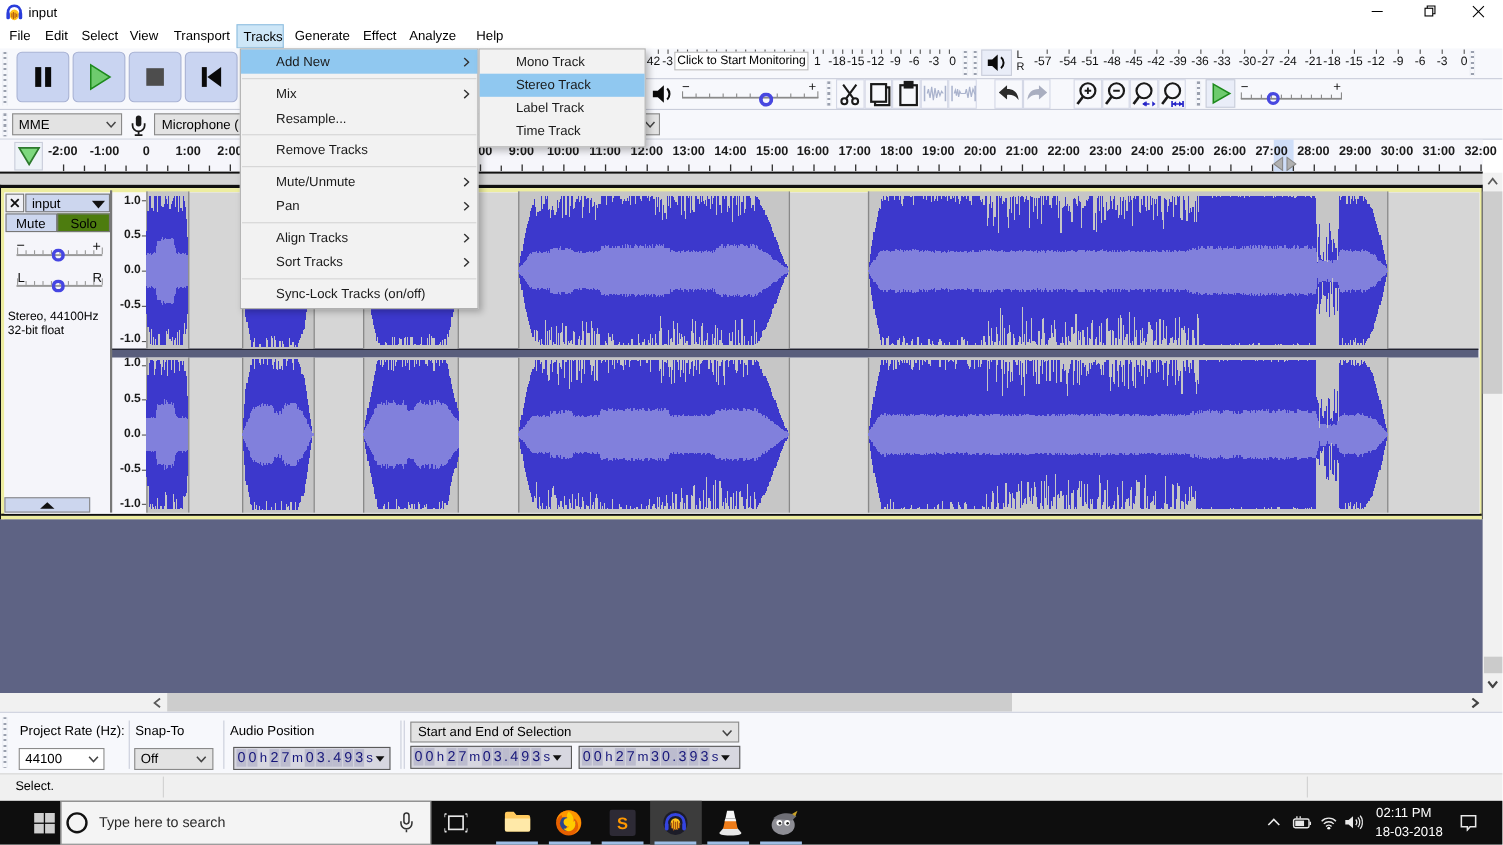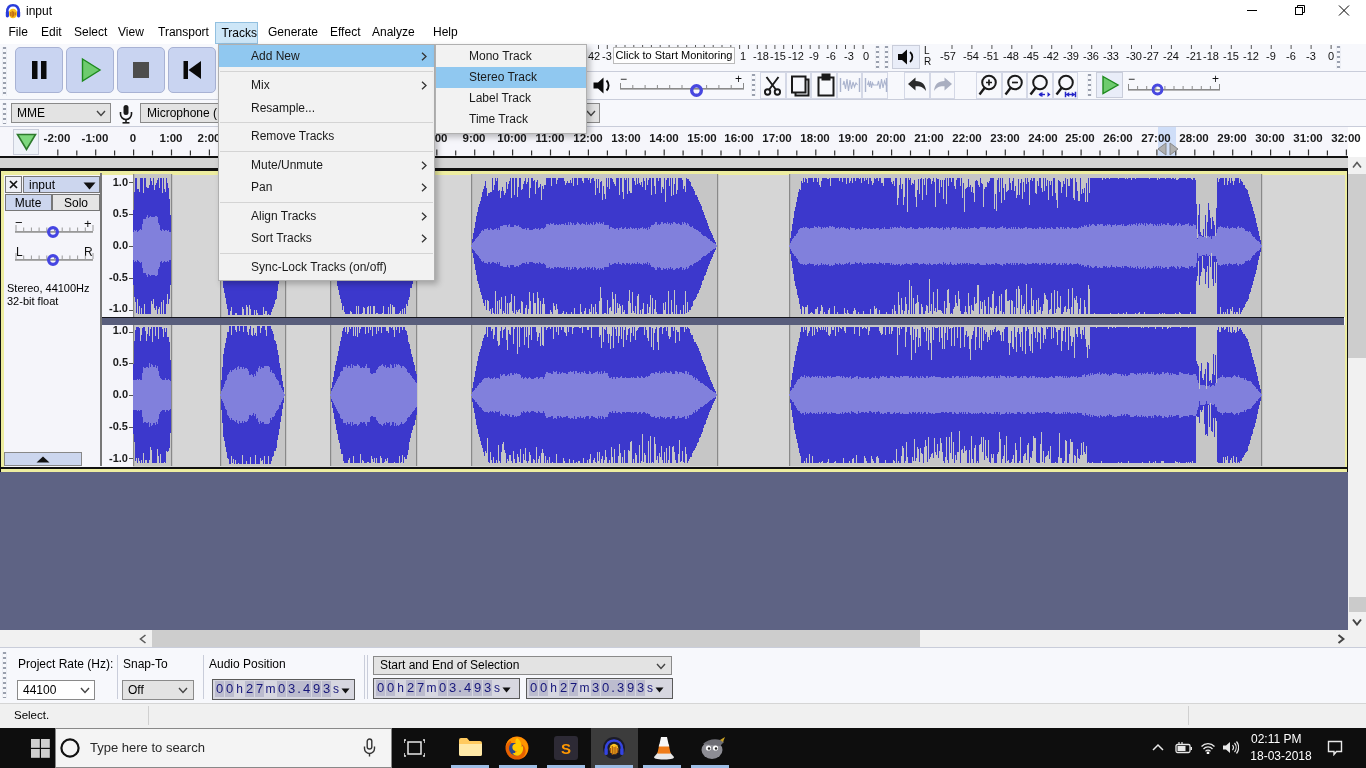--- a/index.html
+++ b/index.html
@@ -441,21 +441,21 @@
 <div class="abs" style="left:100px;top:173px;width:1.5px;height:293px;background:#777"></div>
 <div class="abs" style="left:4.5px;top:175.5px;width:17px;height:17px;background:#eff0f6;border:1px solid #777"></div>
 <svg class="abs" style="left:8.5px;top:179.5px" width="9" height="9" viewBox="0 0 9 9">
     <path d="M1 1 L8 8 M8 1 L1 8" stroke="#111" stroke-width="1.7"></path>
   </svg>
 <div class="abs" style="left:23px;top:175.5px;width:77px;height:17px;background:#ccd6ee;border:1px solid #777;font-size:12px;color:#000;padding:1px 0 0 5px">input</div>
 <svg class="abs" style="left:83px;top:181.5px" width="13" height="8" viewBox="0 0 13 8">
     <path d="M0.5 0.5 H12.5 L6.5 7.5 Z" fill="#111"></path>
   </svg>
 <div class="abs" style="left:4.5px;top:193.5px;width:47px;height:17px;background:#ccd6ee;border:1px solid #777;font-size:12px;color:#000;text-align:center;padding-top:1px">Mute</div>
-<div class="abs" style="left:52px;top:193.5px;width:48px;height:17px;background:#e5e5e5;border:1px solid #777;font-size:12px;color:#000;text-align:center;padding-top:1px">Solo</div>
+<div class="abs" style="left:52px;top:193.5px;width:48px;height:17px;background:#4d7c0f;border:1px solid #777;font-size:12px;color:#000;text-align:center;padding-top:1px">Solo</div>
 <span class="abs" style="left:15px;top:215px;font-size:13px;color:#111">−</span>
 <span class="abs" style="left:84px;top:216px;font-size:13px;color:#111">+</span>
 <svg class="abs" style="left:14px;top:224px" width="80" height="10" viewBox="0 0 80 10">
     <rect x="1" y="7" width="78" height="1.8" fill="#999"></rect>
     <rect x="1.5" y="1" width="1" height="6" fill="#999"></rect>
     <rect x="9.2" y="3.5" width="1" height="3.5" fill="#999"></rect>
     <rect x="16.9" y="3.5" width="1" height="3.5" fill="#999"></rect>
     <rect x="24.6" y="3.5" width="1" height="3.5" fill="#999"></rect>
     <rect x="32.3" y="3.5" width="1" height="3.5" fill="#999"></rect>
     <rect x="40.0" y="3.5" width="1" height="3.5" fill="#999"></rect>

